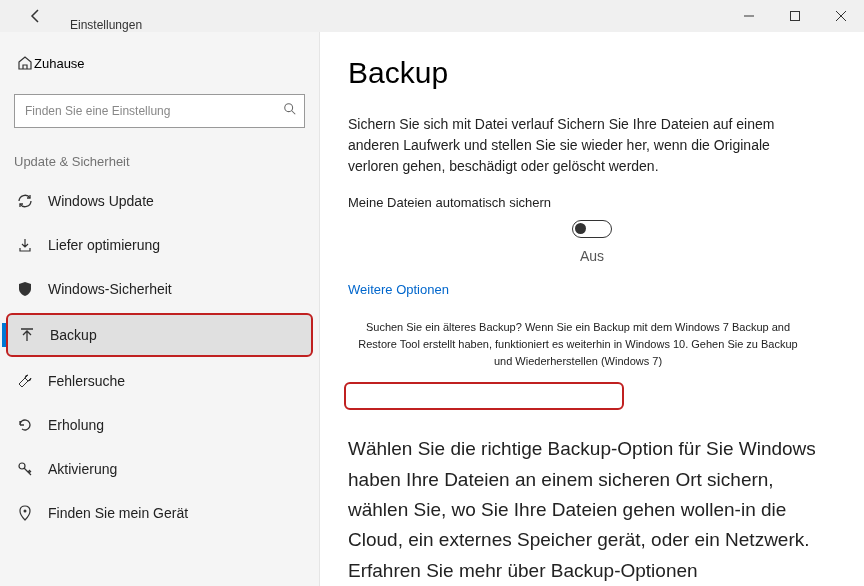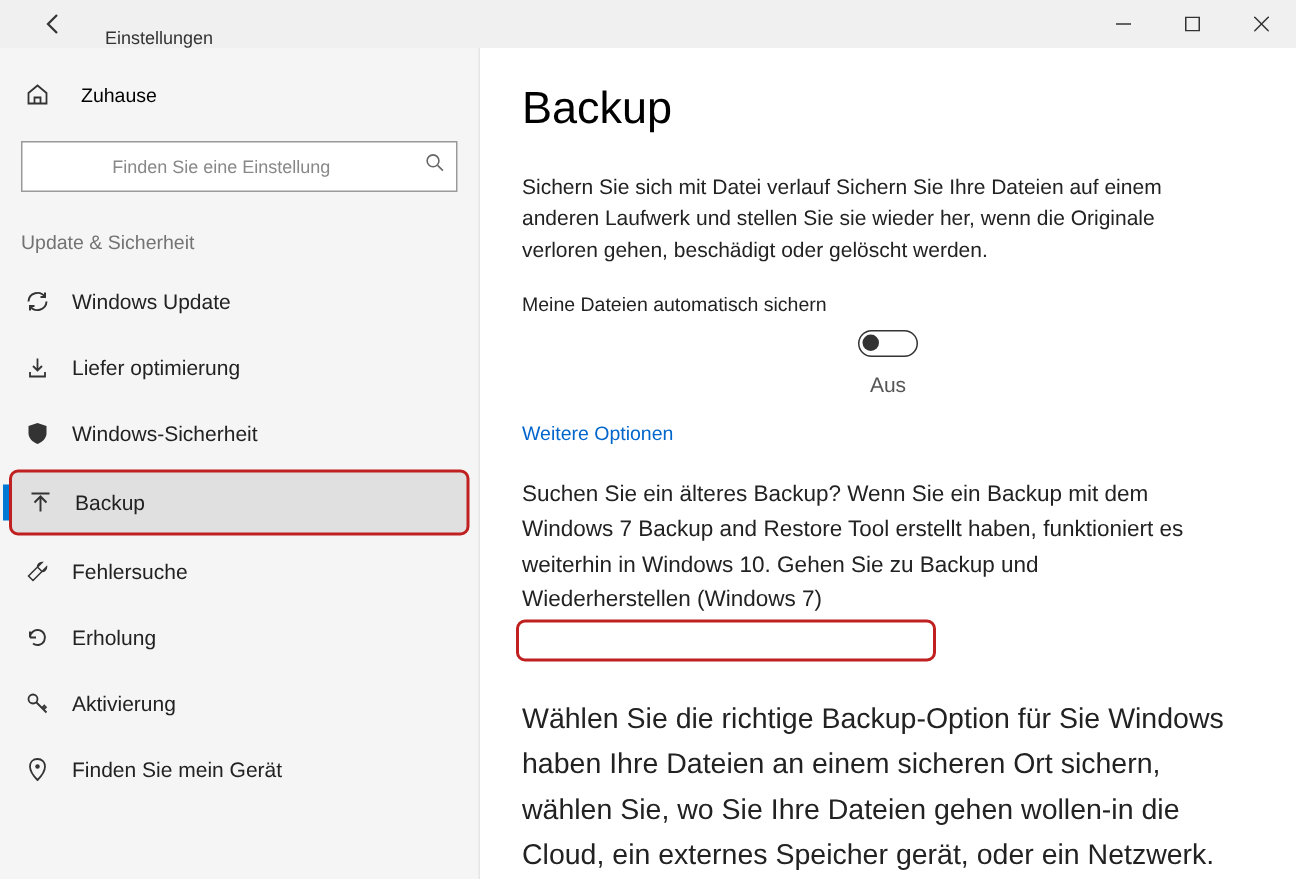--- a/index.html
+++ b/index.html
@@ -9,25 +9,25 @@
     .back-btn { width: 48px; height: 32px; display: flex; align-items: center; justify-content: center; cursor: pointer; }
     .back-btn svg { width: 16px; height: 16px; }
     .title { font-size: 12px; color: #333; margin-left: 10px; }
     .window-controls { margin-left: auto; display: flex; }
     .win-ctrl { width: 46px; height: 32px; display: flex; align-items: center; justify-content: center; cursor: pointer; }
     .win-ctrl svg { width: 10px; height: 10px; }
     
     .content { flex: 1; display: flex; overflow: hidden; }
     
     .sidebar { width: 320px; background: #f5f5f5; padding: 12px 0 0 0; position: relative; border-right: 1px solid #e5e5e5; overflow-y: auto; }
-    .home-row { display: flex; align-items: center; padding: 10px 16px; gap: 20px; font-size: 13px; cursor: pointer; }
+    .home-row { display: flex; align-items: center; padding: 10px 16px; gap: 0; font-size: 13px; cursor: pointer; }
     .home-row svg { width: 16px; height: 16px; }
     
     .search-wrap { margin: 12px 14px; position: relative; }
-    .search-input { width: 100%; height: 34px; border: 1px solid #999; background: #fff; padding: 0 34px 0 10px; font-size: 12px; color: #be185d; text-align: center; }
+    .search-input { width: 100%; height: 34px; border: 1px solid #999; background: #fff; padding: 0 34px 0 10px; font-size: 12px; color: #be185d; }
     .search-input::placeholder { color: #888; }
     .search-icon { position: absolute; right: 8px; top: 50%; transform: translateY(-50%); }
     .search-icon svg { width: 14px; height: 14px; }
     
     .section-header { font-size: 13px; padding: 14px 14px 10px; color: #737373; }
     
     .nav-item { display: flex; align-items: center; padding: 13px 16px; gap: 14px; font-size: 14px; color: #222; cursor: pointer; position: relative; }
     .nav-item.active { background: #e0e0e0; }
     .nav-item.highlighted { border: 2px solid #c02020; border-radius: 6px; margin: 2px 6px; padding: 11px 10px; }
     .nav-item.active::before { content: ''; position: absolute; left: -6px; top: 8px; bottom: 8px; width: 4px; background: #0078d4; }
@@ -39,21 +39,21 @@
     .para { font-size: 14px; color: #222; line-height: 1.5; margin-bottom: 18px; max-width: 460px; }
     .subhead { font-size: 13px; color: #222; margin-bottom: 10px; }
     
     .toggle-row { display: flex; align-items: center; gap: 10px; margin-bottom: 16px; flex-direction: column; }
     .toggle { width: 40px; height: 18px; border: 1.5px solid #333; border-radius: 9px; position: relative; cursor: pointer; background: #fff; }
     .toggle-knob { position: absolute; left: 2px; top: 2px; width: 11px; height: 11px; background: #333; border-radius: 50%; }
     .toggle-label { font-size: 14px; color: #555; }
     
     .link { font-size: 13px; color: #0066cc; cursor: pointer; display: inline-block; margin-bottom: 22px; }
     
-    .para2 { font-size: 15px; color: #222; line-height: 1.55; margin-bottom: 6px; max-width: 460px; }
+    .para2 { font-size: 11px; color: #222; line-height: 1.55; margin-bottom: 16px; max-width: 460px; text-align: center; }
     .highlight-box { border: 2px solid #c02020; border-radius: 6px; height: 28px; max-width: 280px; margin-top: -4px; margin-bottom: 24px; margin-left: -4px; }
     
     .para3 { font-size: 19px; color: #222; line-height: 1.6; max-width: 480px; }
   </style>
 </head>
 <body>
 
 <div class="titlebar">
   <div class="back-btn">
     <svg viewBox="0 0 16 16">

